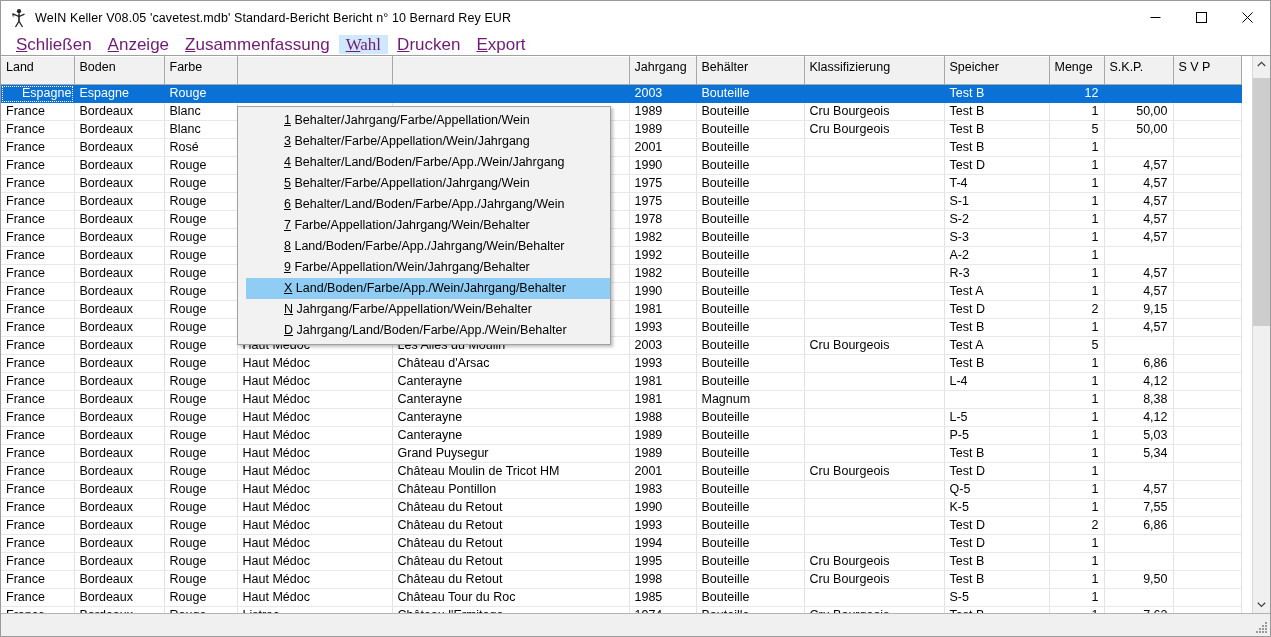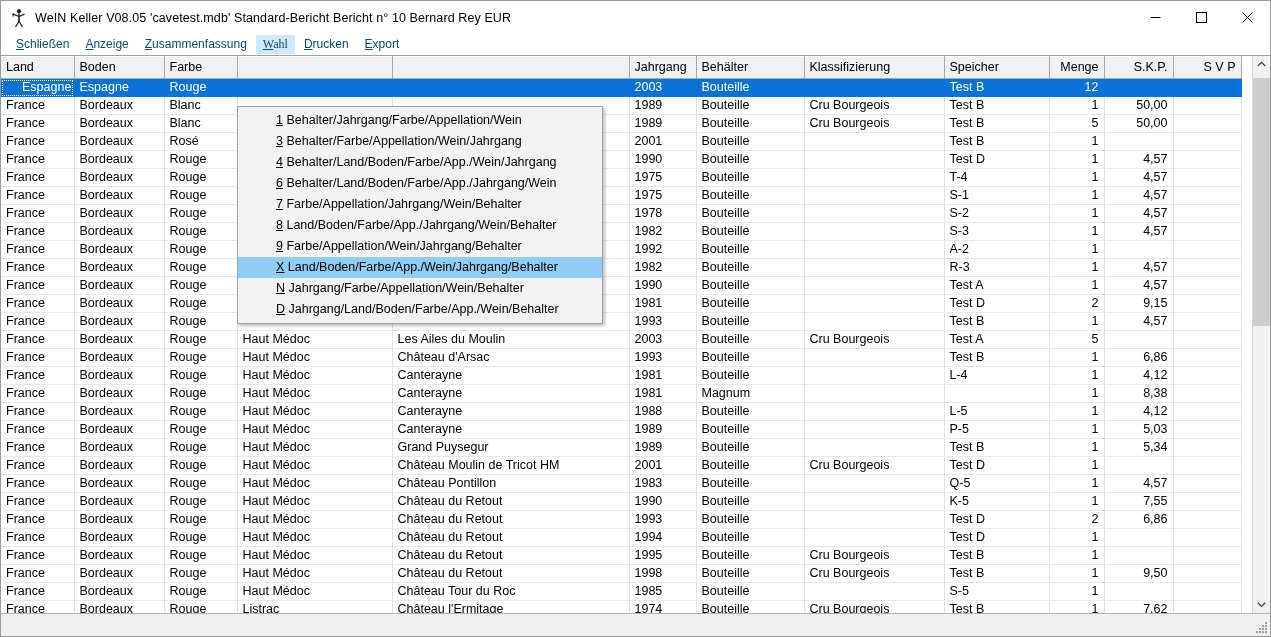--- a/index.html
+++ b/index.html
@@ -60,22 +60,22 @@
     height: 21px;
     flex: 0 0 21px;
     background: #ffffff;
     display: flex;
     align-items: center;
     padding-left: 8px;
     position: relative;
     z-index: 30;
   }
   .menu-item {
-    font-size: 12px;
-    color: #0c4a6e;
+    font-size: 17px;
+    color: #701a75;
     padding: 2px 7px 2px 7px;
     margin-right: 2px;
     white-space: nowrap;
     line-height: 15px;
   }
   .menu-item u { text-decoration: underline; }
   .menu-item.active {
     background: #cfe8fc;
     font-family: Liberation Serif, serif;
   }
@@ -93,27 +93,27 @@
     width: 1240px;
     font-size: 12.5px;
   }
   table.grid th {
     background: #f1f1f1;
     border-right: 1px solid #a8a8a8;
     border-bottom: 1px solid #a8a8a8;
     border-top: 1px solid #ffffff;
     font-weight: normal;
     text-align: left;
-    padding: 1px 5px 2px 5px;
+    padding: 1px 5px 8px 5px;
     height: 18px;
     color: #000;
     white-space: nowrap;
     overflow: hidden;
   }
-  table.grid th.num { text-align: right; }
+  table.grid th.num { text-align: left; }
   table.grid td {
     border-right: 1px solid #e2e2e2;
     border-bottom: 1px solid #e8e8e8;
     padding: 0px 5px 0px 5px;
     height: 17px;
     line-height: 17px;
     color: #000;
     white-space: nowrap;
     overflow: hidden;
   }
@@ -198,21 +198,21 @@
   
   .dropdown {
     position: absolute;
     left: 236px;
     top: 50px;
     width: 364px;
     background: #f2f2f2;
     border: 1px solid #a0a0a0;
     box-shadow: 2px 2px 3px rgba(0,0,0,0.25);
     z-index: 50;
-    padding: 3px 0 3px 0;
+    padding: 3px 0 3px 8px;
   }
   .dd-item {
     font-size: 12.5px;
     color: #000;
     padding: 2px 6px 2px 38px;
     height: 17px;
     line-height: 17px;
     white-space: nowrap;
     position: relative;
   }
@@ -733,20 +733,21 @@
         <svg width="9" height="7" viewBox="0 0 9 7">
             <path d="M0.8 1.8 L4.5 5.4 L8.2 1.8" stroke="#404040" stroke-width="1.2" fill="none"></path>
           </svg>
       </div>
     </div>
 
     <div class="dropdown" id="dropdown">
         <div class="dd-item"><span class="key">1</span> <span>Behalter/Jahrgang/Farbe/Appellation/Wein</span></div>
         <div class="dd-item"><span class="key">3</span> <span>Behalter/Farbe/Appellation/Wein/Jahrgang</span></div>
         <div class="dd-item"><span class="key">4</span> <span>Behalter/Land/Boden/Farbe/App./Wein/Jahrgang</span></div>
+        <div class="dd-item"><span class="key">5</span> <span>Behalter/Farbe/Appellation/Jahrgang/Wein</span></div>
         <div class="dd-item"><span class="key">6</span> <span>Behalter/Land/Boden/Farbe/App./Jahrgang/Wein</span></div>
         <div class="dd-item"><span class="key">7</span> <span>Farbe/Appellation/Jahrgang/Wein/Behalter</span></div>
         <div class="dd-item"><span class="key">8</span> <span>Land/Boden/Farbe/App./Jahrgang/Wein/Behalter</span></div>
         <div class="dd-item"><span class="key">9</span> <span>Farbe/Appellation/Wein/Jahrgang/Behalter</span></div>
         <div class="dd-item highlight"><span class="key">X</span> <span>Land/Boden/Farbe/App./Wein/Jahrgang/Behalter</span></div>
         <div class="dd-item"><span class="key">N</span> <span>Jahrgang/Farbe/Appellation/Wein/Behalter</span></div>
         <div class="dd-item"><span class="key">D</span> <span>Jahrgang/Land/Boden/Farbe/App./Wein/Behalter</span></div>
       </div>
   </div>
 

